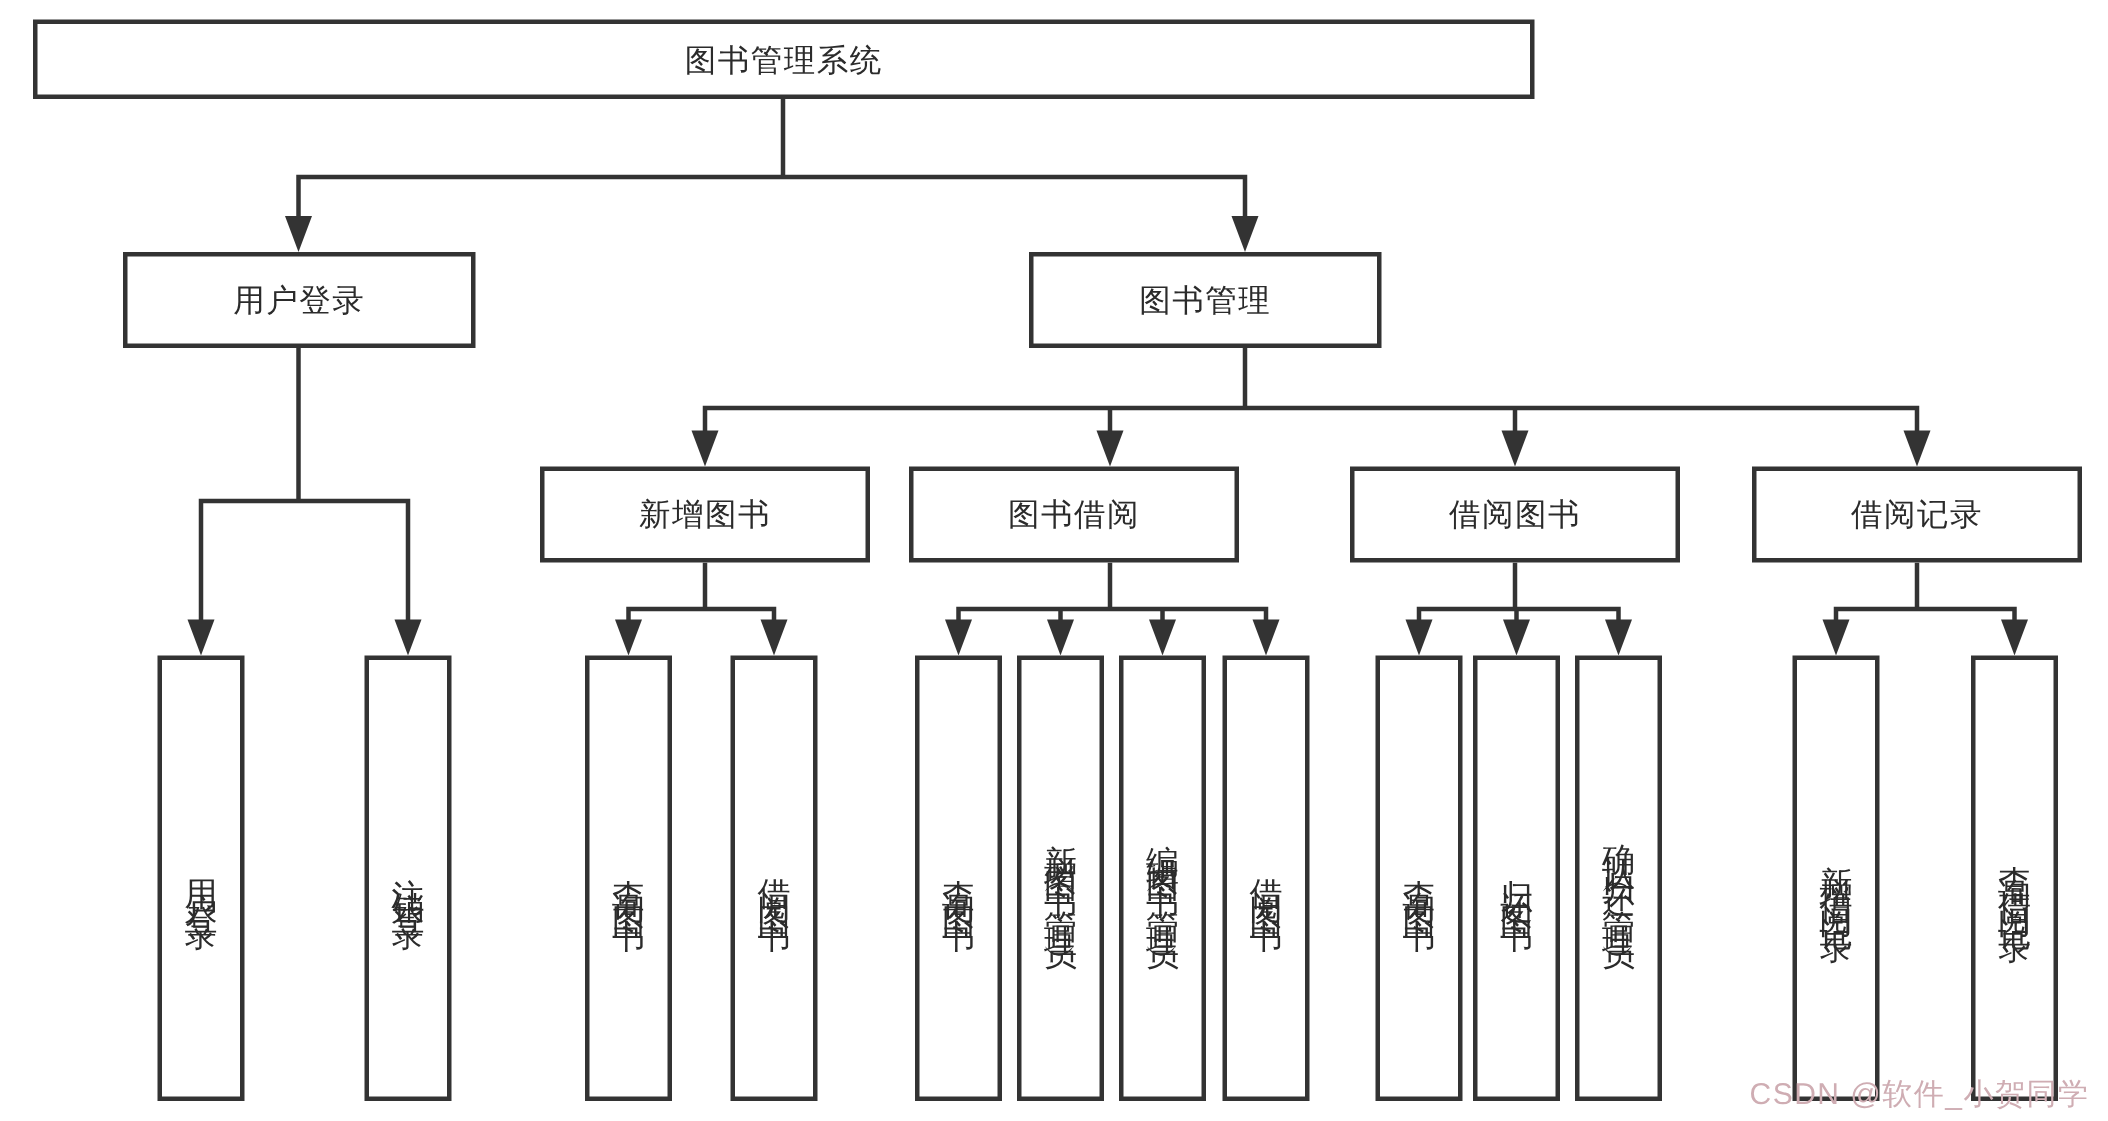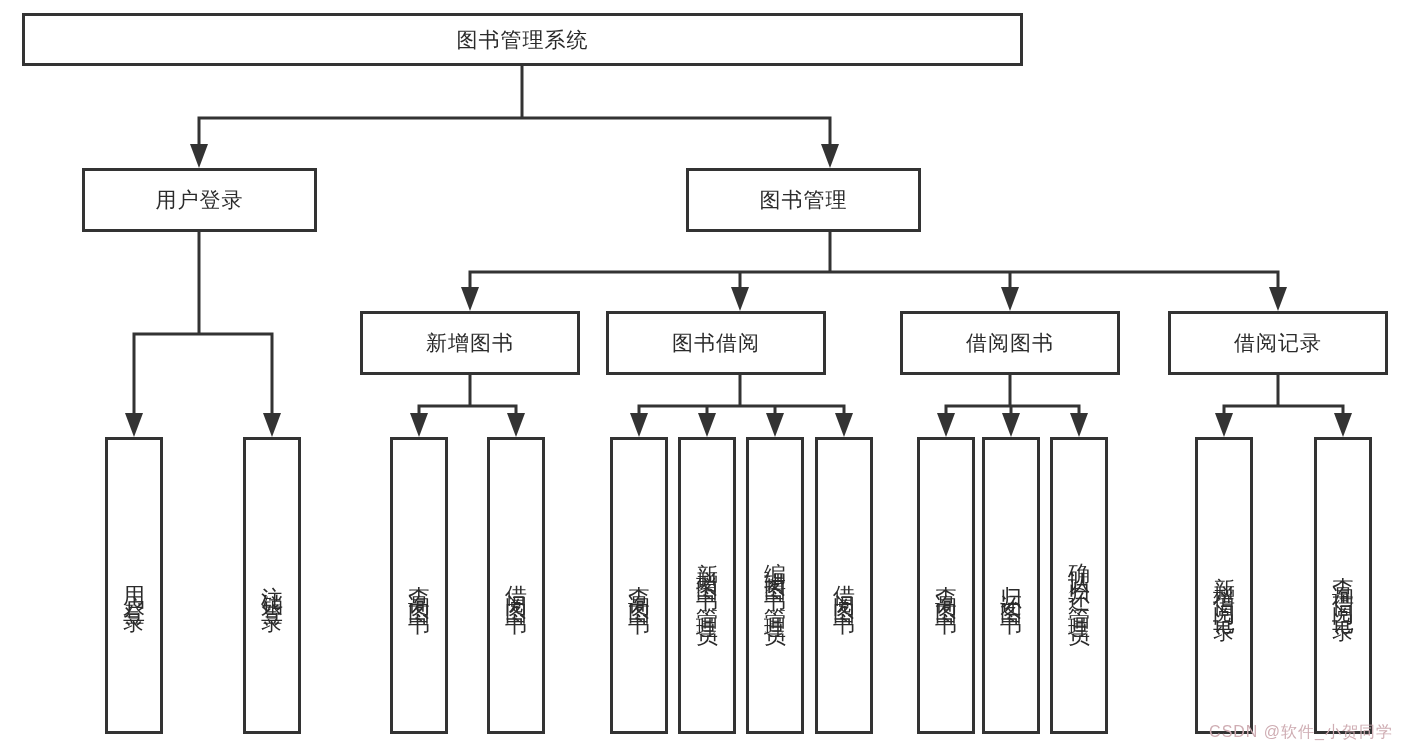--- a/index.html
+++ b/index.html
@@ -34,21 +34,21 @@
     writing-mode:vertical-rl;
     text-orientation:mixed;
     font-size:22px;
     letter-spacing:9px;
     white-space:normal;
     line-height:1;
   }
   #watermark{
     position:absolute;
     right:12px;bottom:4px;
-    font-size:16px;
+    font-size:20px;
     color:var(--wm);
     letter-spacing:1px;
   }
 </style>
 </head>
 <body>
 
 <div id="canvas">
 
   <svg class="wires" width="1405" height="747" viewBox="0 0 1405 747" aria-hidden="true">

